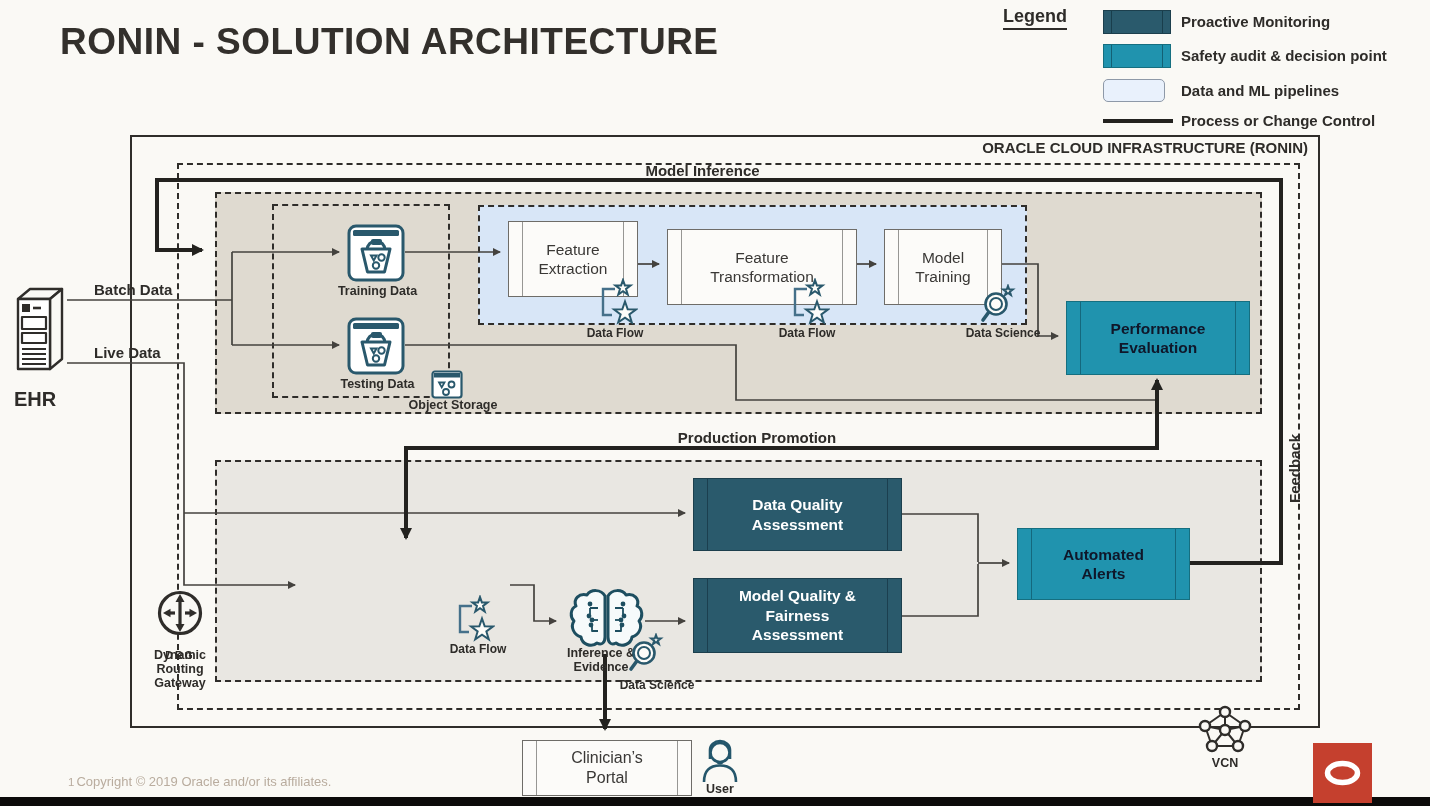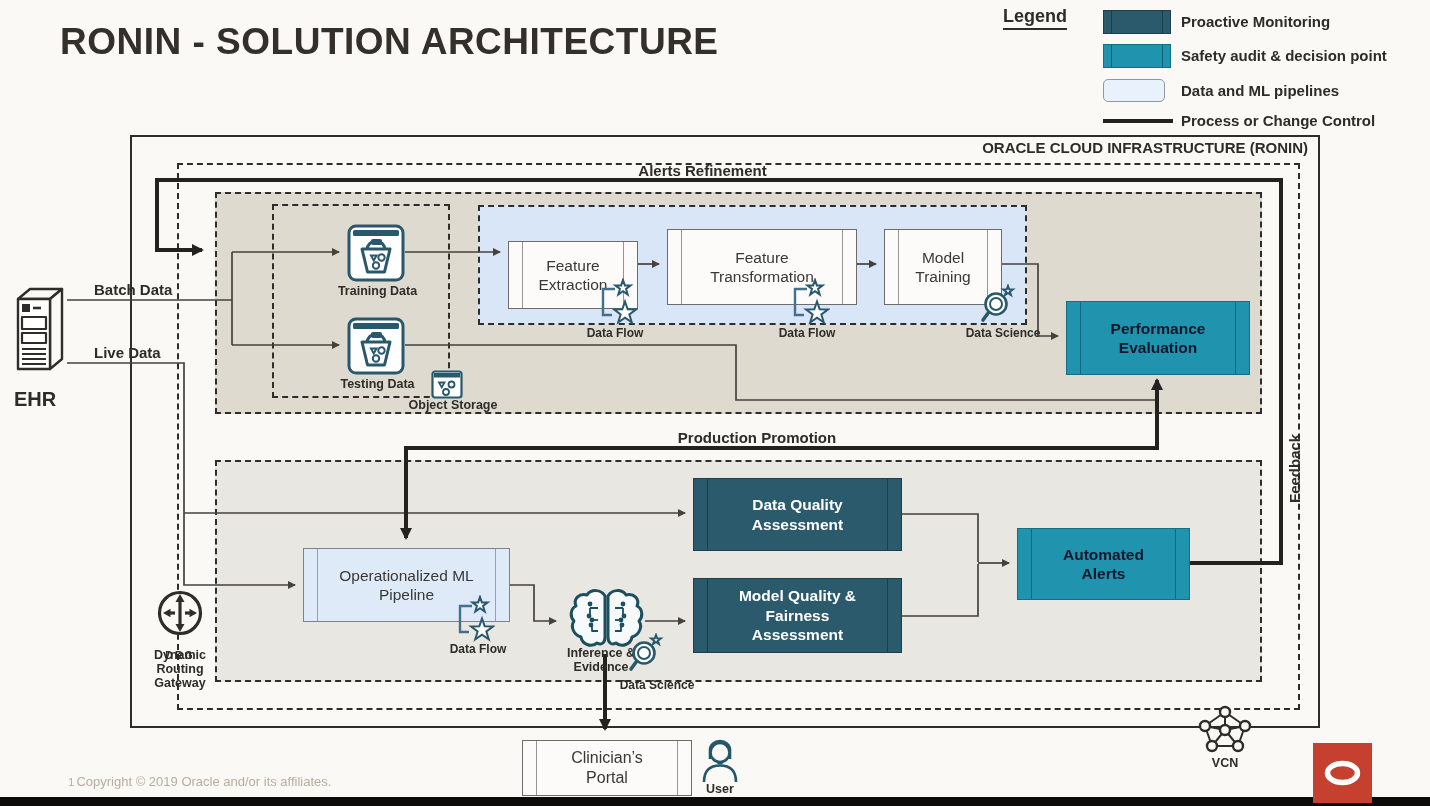--- a/index.html
+++ b/index.html
@@ -198,21 +198,21 @@
       <path d="M978,563 H1009" marker-end="url(#arr)"></path>
     </g>
     <g fill="none" stroke="#23221f" stroke-width="4">
       <path d="M1190,563 H1281 V180 H157 V250 H202" marker-end="url(#arrB)"></path>
       <path d="M1157,450 V380" marker-end="url(#arrB)"></path>
       <path d="M1157,448 H406 V538" marker-end="url(#arrB)"></path>
       <path d="M605,654 V729" marker-end="url(#arrB)"></path>
     </g>
   </svg>
 
-  <div class="lbl top3" style="left:600px;top:162px;width:205px;text-align:center;font-size:15px;">Alerts Refinement</div>
+  <div class="lbl top3" style="left:600px;top:162px;width:205px;text-align:center;font-size:15px;">Model Inference</div>
   <div class="lbl top3" style="left:652px;top:429px;width:210px;text-align:center;font-size:15px;">Production Promotion</div>
   <div class="vlabel top3" style="left:1286px;top:408px;height:95px;">Feedback</div>
   <div class="lbl top3" style="left:94px;top:281px;font-size:15px;">Batch Data</div>
   <div class="lbl top3" style="left:94px;top:344px;font-size:15px;">Live Data</div>
 
   <svg class="icon" style="left:12px;top:283px;" width="56" height="96" viewBox="0 0 56 96">
       <use href="#sym-ehr"></use>
     </svg>
   <div class="lbl" style="left:14px;top:388px;font-size:20px;">EHR</div>
 
@@ -224,21 +224,21 @@
   <svg class="icon" style="left:347px;top:317px;" width="58" height="58" viewBox="0 0 58 58">
       <use href="#sym-bucket"></use>
     </svg>
   <div class="lbl cap top3 c" style="left:330px;top:378px;width:95px;">Testing Data</div>
 
   <svg class="icon" style="left:431px;top:370px;" width="32" height="30" viewBox="0 0 32 30">
       <use href="#sym-objstore"></use>
     </svg>
   <div class="lbl cap top3 c" style="left:398px;top:399px;width:110px;">Object Storage</div>
 
-  <div class="pbox top3" style="left:508px;top:241px;width:130px;height:68px;">
+  <div class="pbox top3" style="left:508px;top:221px;width:130px;height:76px;">
     <span class="t" style="max-width:92px;">Feature Extraction</span>
   </div>
   <div class="pbox top3" style="left:667px;top:229px;width:190px;height:76px;">
     <span class="t" style="max-width:134px;">Feature Transformation</span>
   </div>
   <div class="pbox top3" style="left:884px;top:229px;width:118px;height:76px;">
     <span class="t" style="max-width:70px;">Model Training</span>
   </div>
 
   <svg class="icon" style="left:598px;top:278px;" width="40" height="48" viewBox="0 0 40 48">
@@ -253,23 +253,20 @@
 
   <svg class="icon" style="left:980px;top:284px;" width="40" height="44" viewBox="0 0 40 44">
       <use href="#sym-datasci"></use>
     </svg>
   <div class="lbl cap top3 c" style="left:958px;top:327px;width:90px;font-size:12px;">Data Science</div>
 
   <div class="pbox teal top3" style="left:1066px;top:301px;width:184px;height:74px;">
     <span class="t" style="max-width:124px;">Performance Evaluation</span>
   </div>
 
-  <div class="pbox lblue top3" style="left:303px;top:548px;width:207px;height:74px;">
-    <span class="t" style="max-width:150px;">Operationalized ML Pipeline</span>
-  </div>
   <svg class="icon" style="left:455px;top:595px;" width="40" height="48" viewBox="0 0 40 48">
       <use href="#sym-dataflow"></use>
     </svg>
   <div class="lbl cap top3 c" style="left:438px;top:643px;width:80px;font-size:12px;">Data Flow</div>
 
   <div class="pbox darkteal top3" style="left:693px;top:478px;width:209px;height:73px;">
     <span class="t" style="max-width:120px;">Data Quality Assessment</span>
   </div>
   <div class="pbox darkteal top3" style="left:693px;top:578px;width:209px;height:75px;">
     <span class="t" style="max-width:142px;">Model Quality &amp; Fairness Assessment</span>

